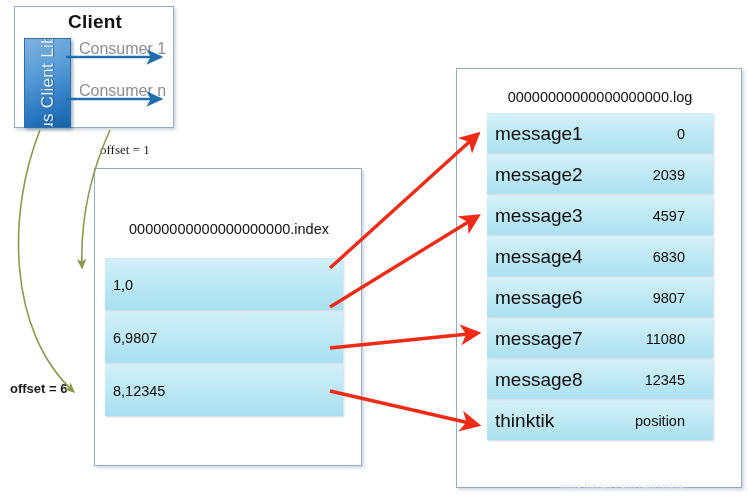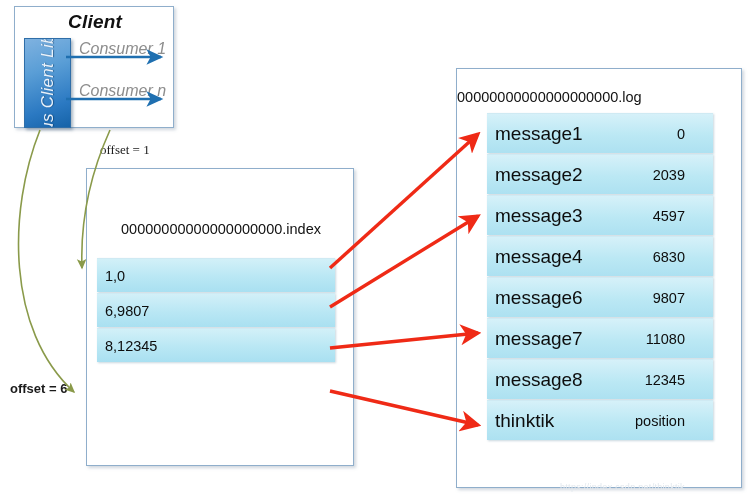--- a/index.html
+++ b/index.html
@@ -15,21 +15,21 @@
   
   .panel{
     position:absolute;
     background:#ffffff;
     border:1px solid #8faecb;
     box-shadow:2px 2px 3px rgba(120,140,160,.35);
     box-sizing:border-box;
   }
 
   
-  #client-panel{left:14px;top:6px;width:160px;height:122px;font-style:italic;}
+  #client-panel{left:14px;top:6px;width:160px;height:122px;}
   #client-title{
     position:absolute;left:0;top:4px;width:160px;
     text-align:center;
     font-size:19px;font-weight:bold;color:#111;
     letter-spacing:.2px;
   }
   #client-lib{
     position:absolute;left:9px;top:31px;width:47px;height:90px;
     background:linear-gradient(160deg,#7fb2e0 0%,#5a9ed6 35%,#2b79c2 75%,#1663a8 100%);
     border:1px solid #2f6ea8;
@@ -57,47 +57,47 @@
   
   .offset-label{
     position:absolute;
     font-size:13px;color:#1a1a1a;
     white-space:nowrap;
   }
   #offset1-label{left:100px;top:142px;font-family:Liberation Serif, serif;}
   #offset6-label{left:10px;top:381px;font-weight:bold;}
 
   
-  #index-panel{left:86px;top:168px;width:268px;height:298px;}
+  #index-panel{left:94px;top:168px;width:268px;height:298px;}
   #index-filename{
     position:absolute;left:0;top:52px;width:268px;
     text-align:center;font-size:14.5px;color:#111;
   }
   #index-rows{
     position:absolute;left:10px;top:89px;width:238px;
   }
   .idx-row{
     position:relative;
-    height:34px;
+    height:52px;
     background:linear-gradient(180deg,#d2f0f8 0%,#b9e7f4 55%,#a9e0f1 100%);
     border-top:1px solid #cfeaf3;
     box-shadow:1px 1px 2px rgba(100,140,160,.35);
     box-sizing:border-box;
     margin-bottom:1px;
   }
   .idx-row .txt{
     position:absolute;left:8px;top:50%;transform:translateY(-50%);
     font-size:14.5px;color:#0d0d0d;
   }
 
   
   #log-panel{left:456px;top:68px;width:286px;height:420px;}
   #log-filename{
     position:absolute;left:0;top:20px;width:286px;
-    text-align:left;font-size:14.5px;color:#111;
+    text-align:center;font-size:14.5px;color:#111;
   }
   #log-rows{
     position:absolute;left:30px;top:44px;width:226px;
   }
   .log-row{
     position:relative;
     height:40px;
     background:linear-gradient(180deg,#d6f1f9 0%,#bbe8f4 55%,#ade1f1 100%);
     border-top:1px solid #cfeaf3;
     box-shadow:1px 1px 2px rgba(100,140,160,.35);

